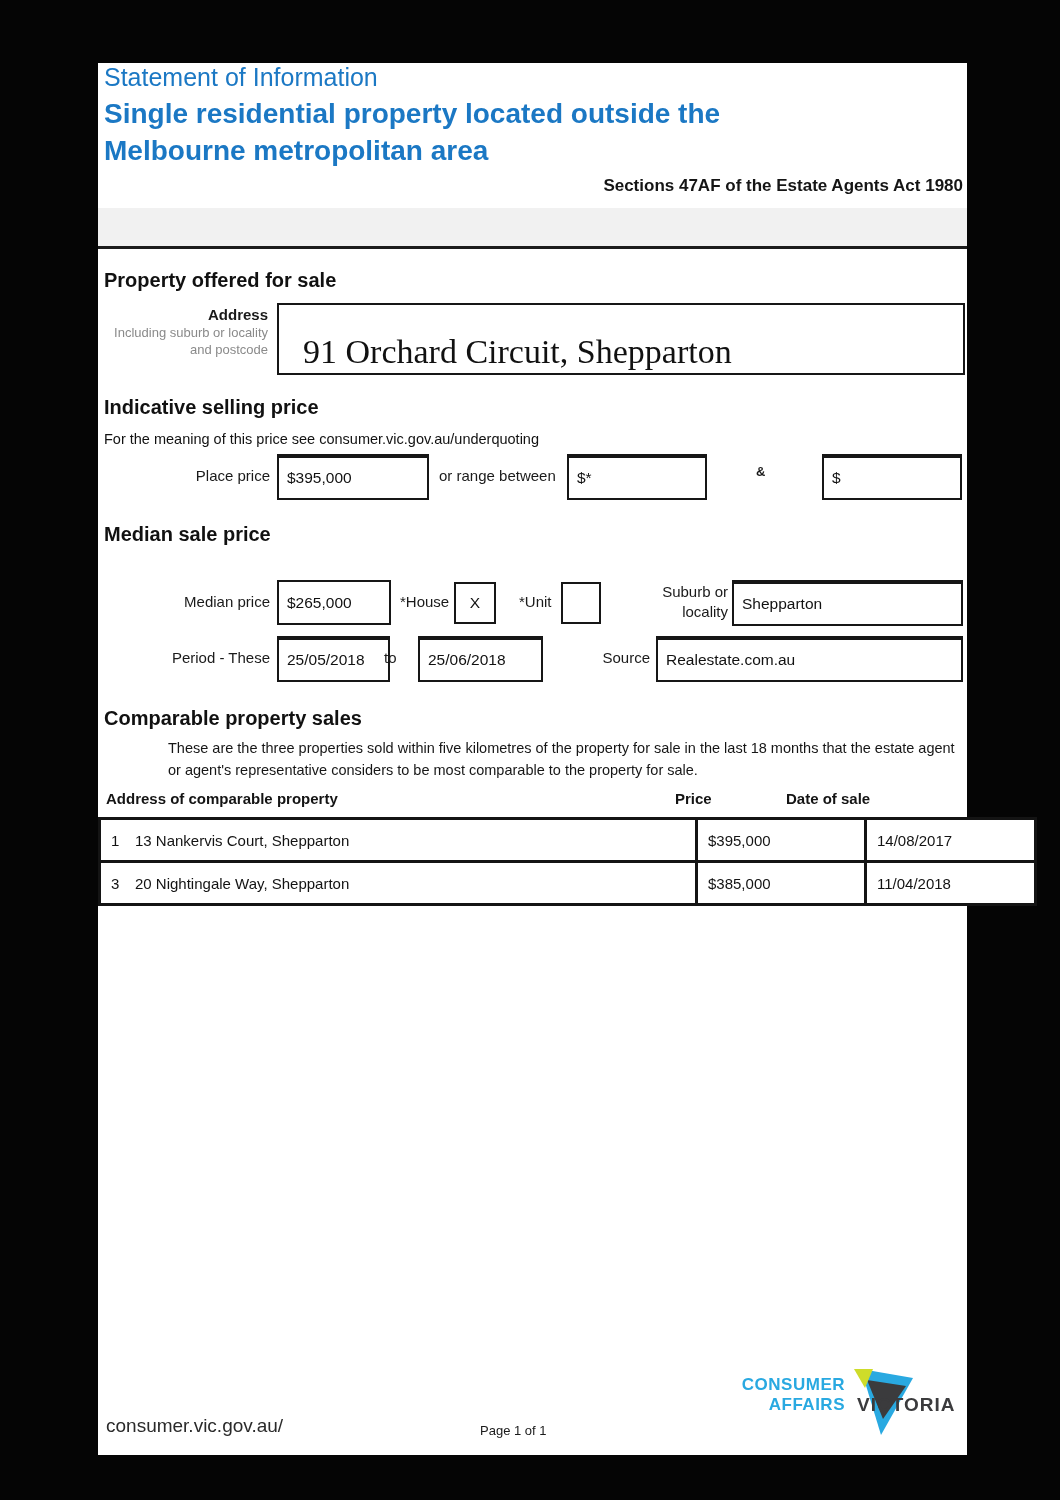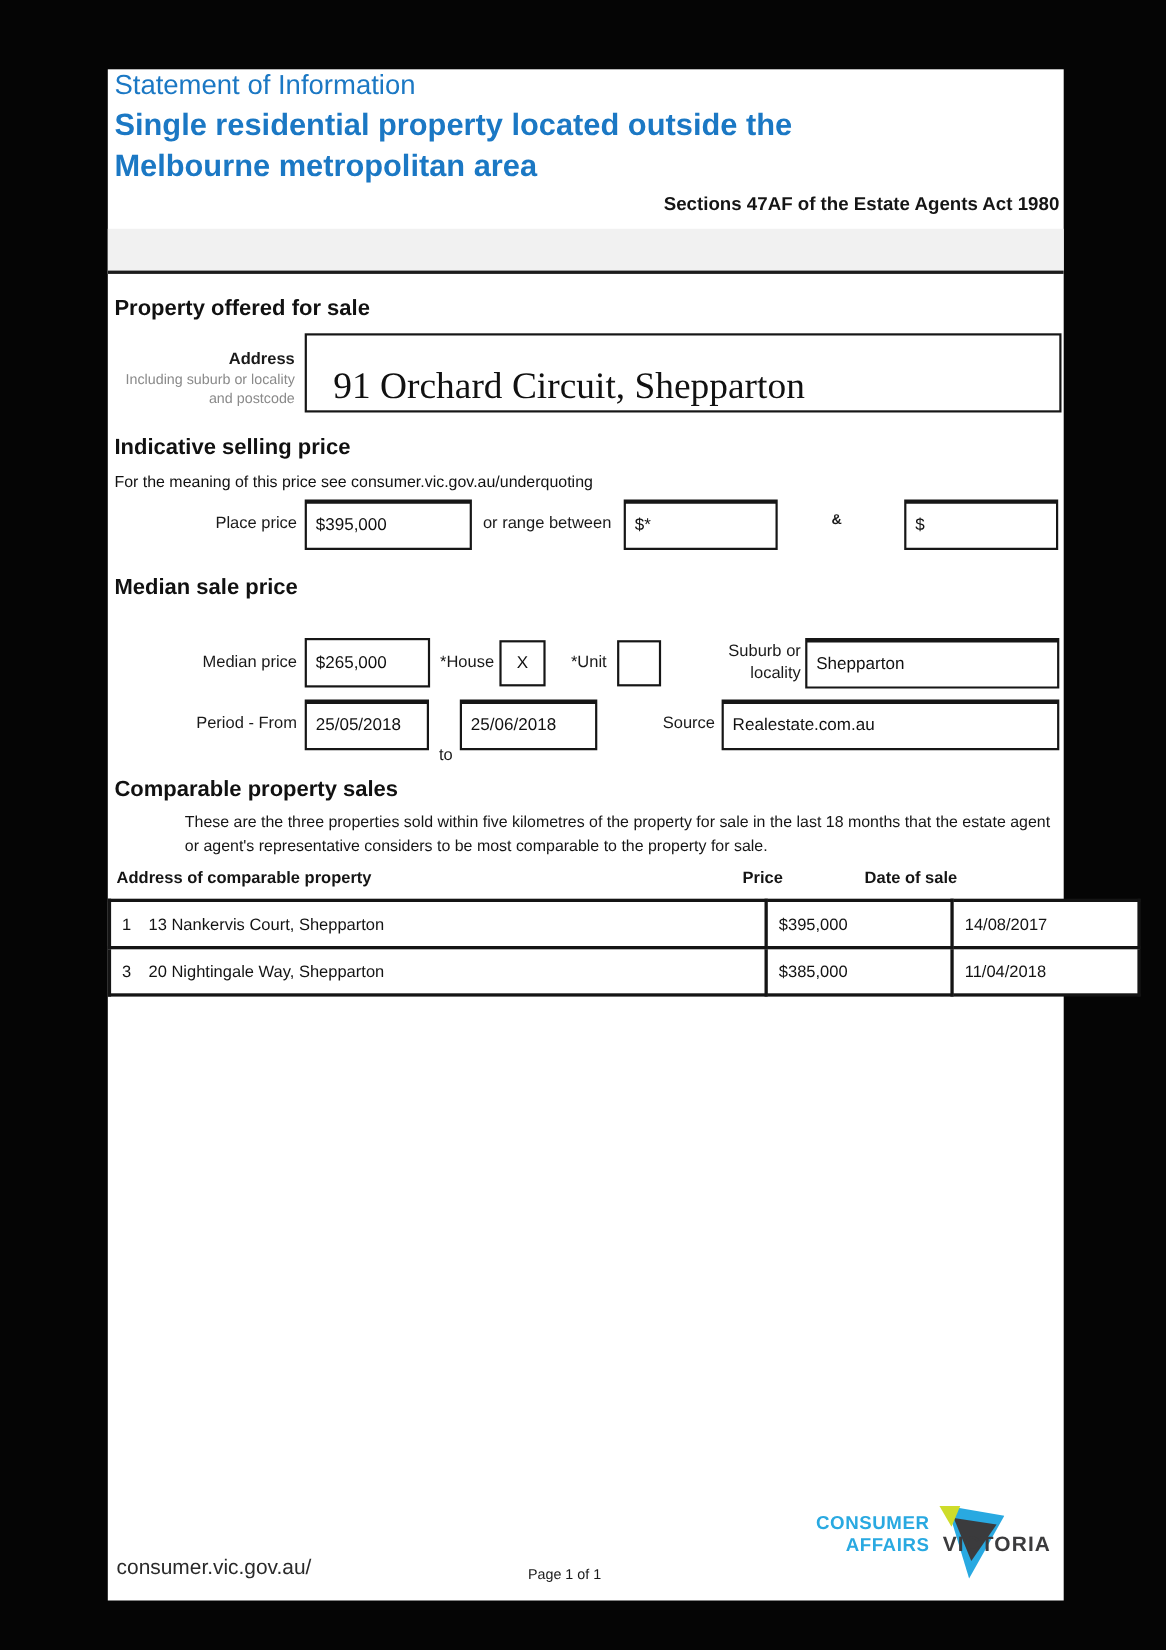--- a/index.html
+++ b/index.html
@@ -12,21 +12,21 @@
   .title2{left:6px;top:32px;width:740px;font-size:28px;font-weight:700;color:#1b78c4;line-height:1.33;}
   .subtitle{right:4px;top:113px;font-size:17px;font-weight:700;color:#151515;}
   .grayband{left:0;right:0;top:145px;height:38px;background:#f1f1f1;border-bottom:3px solid #1c1c1c;}
 
   .h2{font-size:20px;font-weight:700;color:#111;}
   .lab{font-size:15px;color:#1a1a1a;}
   .box{border:2px solid #161616;background:#fff;box-sizing:border-box;}
   .box.ttop{border-top-width:4px;}
   .val{font-size:15.5px;color:#111;padding:0 8px;display:flex;align-items:center;height:100%;box-sizing:border-box;}
 
-  .addr-labels{left:0;top:243px;width:170px;text-align:right;margin-top:12px;}
+  .addr-labels{left:0;top:243px;width:170px;text-align:right;}
   .addr-label{font-size:15px;font-weight:700;color:#1a1a1a;}
   .addr-sub{font-size:13px;color:#8a8a8a;line-height:1.3;margin-top:2px;}
   .addr-box{left:179px;top:240px;width:688px;height:72px;}
   .addr-val{font-family:"Liberation Serif",serif;font-size:34px;color:#111;padding:0 24px;margin-top:13px;}
 
   .note{left:6px;top:368px;font-size:14.5px;}
   .rowlab{text-align:right;width:172px;left:0;}
   .para{left:70px;top:674px;width:792px;font-size:14.5px;line-height:1.55;color:#161616;}
 
   .thead{font-size:15px;font-weight:700;color:#141414;}
@@ -94,25 +94,25 @@
     </div>
     <div class="abs lab" style="left:421px;top:530px;">*Unit</div>
     <div class="abs box" style="left:463px;top:519px;width:40px;height:42px;">
       <div class="val" style="justify-content:center;padding:0;"></div>
     </div>
     <div class="abs lab" style="left:540px;top:519px;width:90px;text-align:right;line-height:1.35;">Suburb or locality</div>
     <div class="abs box ttop" style="left:634px;top:517px;width:231px;height:46px;">
       <div class="val">Shepparton</div>
     </div>
 
-    <div class="abs lab rowlab" style="top:586px;">Period - From</div>
+    <div class="abs lab rowlab" style="top:586px;">Period - These</div>
     <div class="abs box ttop" style="left:179px;top:573px;width:113px;height:46px;">
       <div class="val">25/05/2018</div>
     </div>
-    <div class="abs lab" style="left:301px;top:586px;margin-top:29px;">to</div>
+    <div class="abs lab" style="left:286px;top:586px;">to</div>
     <div class="abs box ttop" style="left:320px;top:573px;width:125px;height:46px;">
       <div class="val">25/06/2018</div>
     </div>
     <div class="abs lab" style="left:502px;top:586px;width:50px;text-align:right;">Source</div>
     <div class="abs box ttop" style="left:558px;top:573px;width:307px;height:46px;">
       <div class="val">Realestate.com.au</div>
     </div>
 
     <div class="abs h2" style="left:6px;top:644px;">Comparable property sales</div>
     <div class="abs para">These are the three properties sold within five kilometres of the property for sale in the last 18 months that the estate agent or agent's representative considers to be most comparable to the property for sale.</div>

